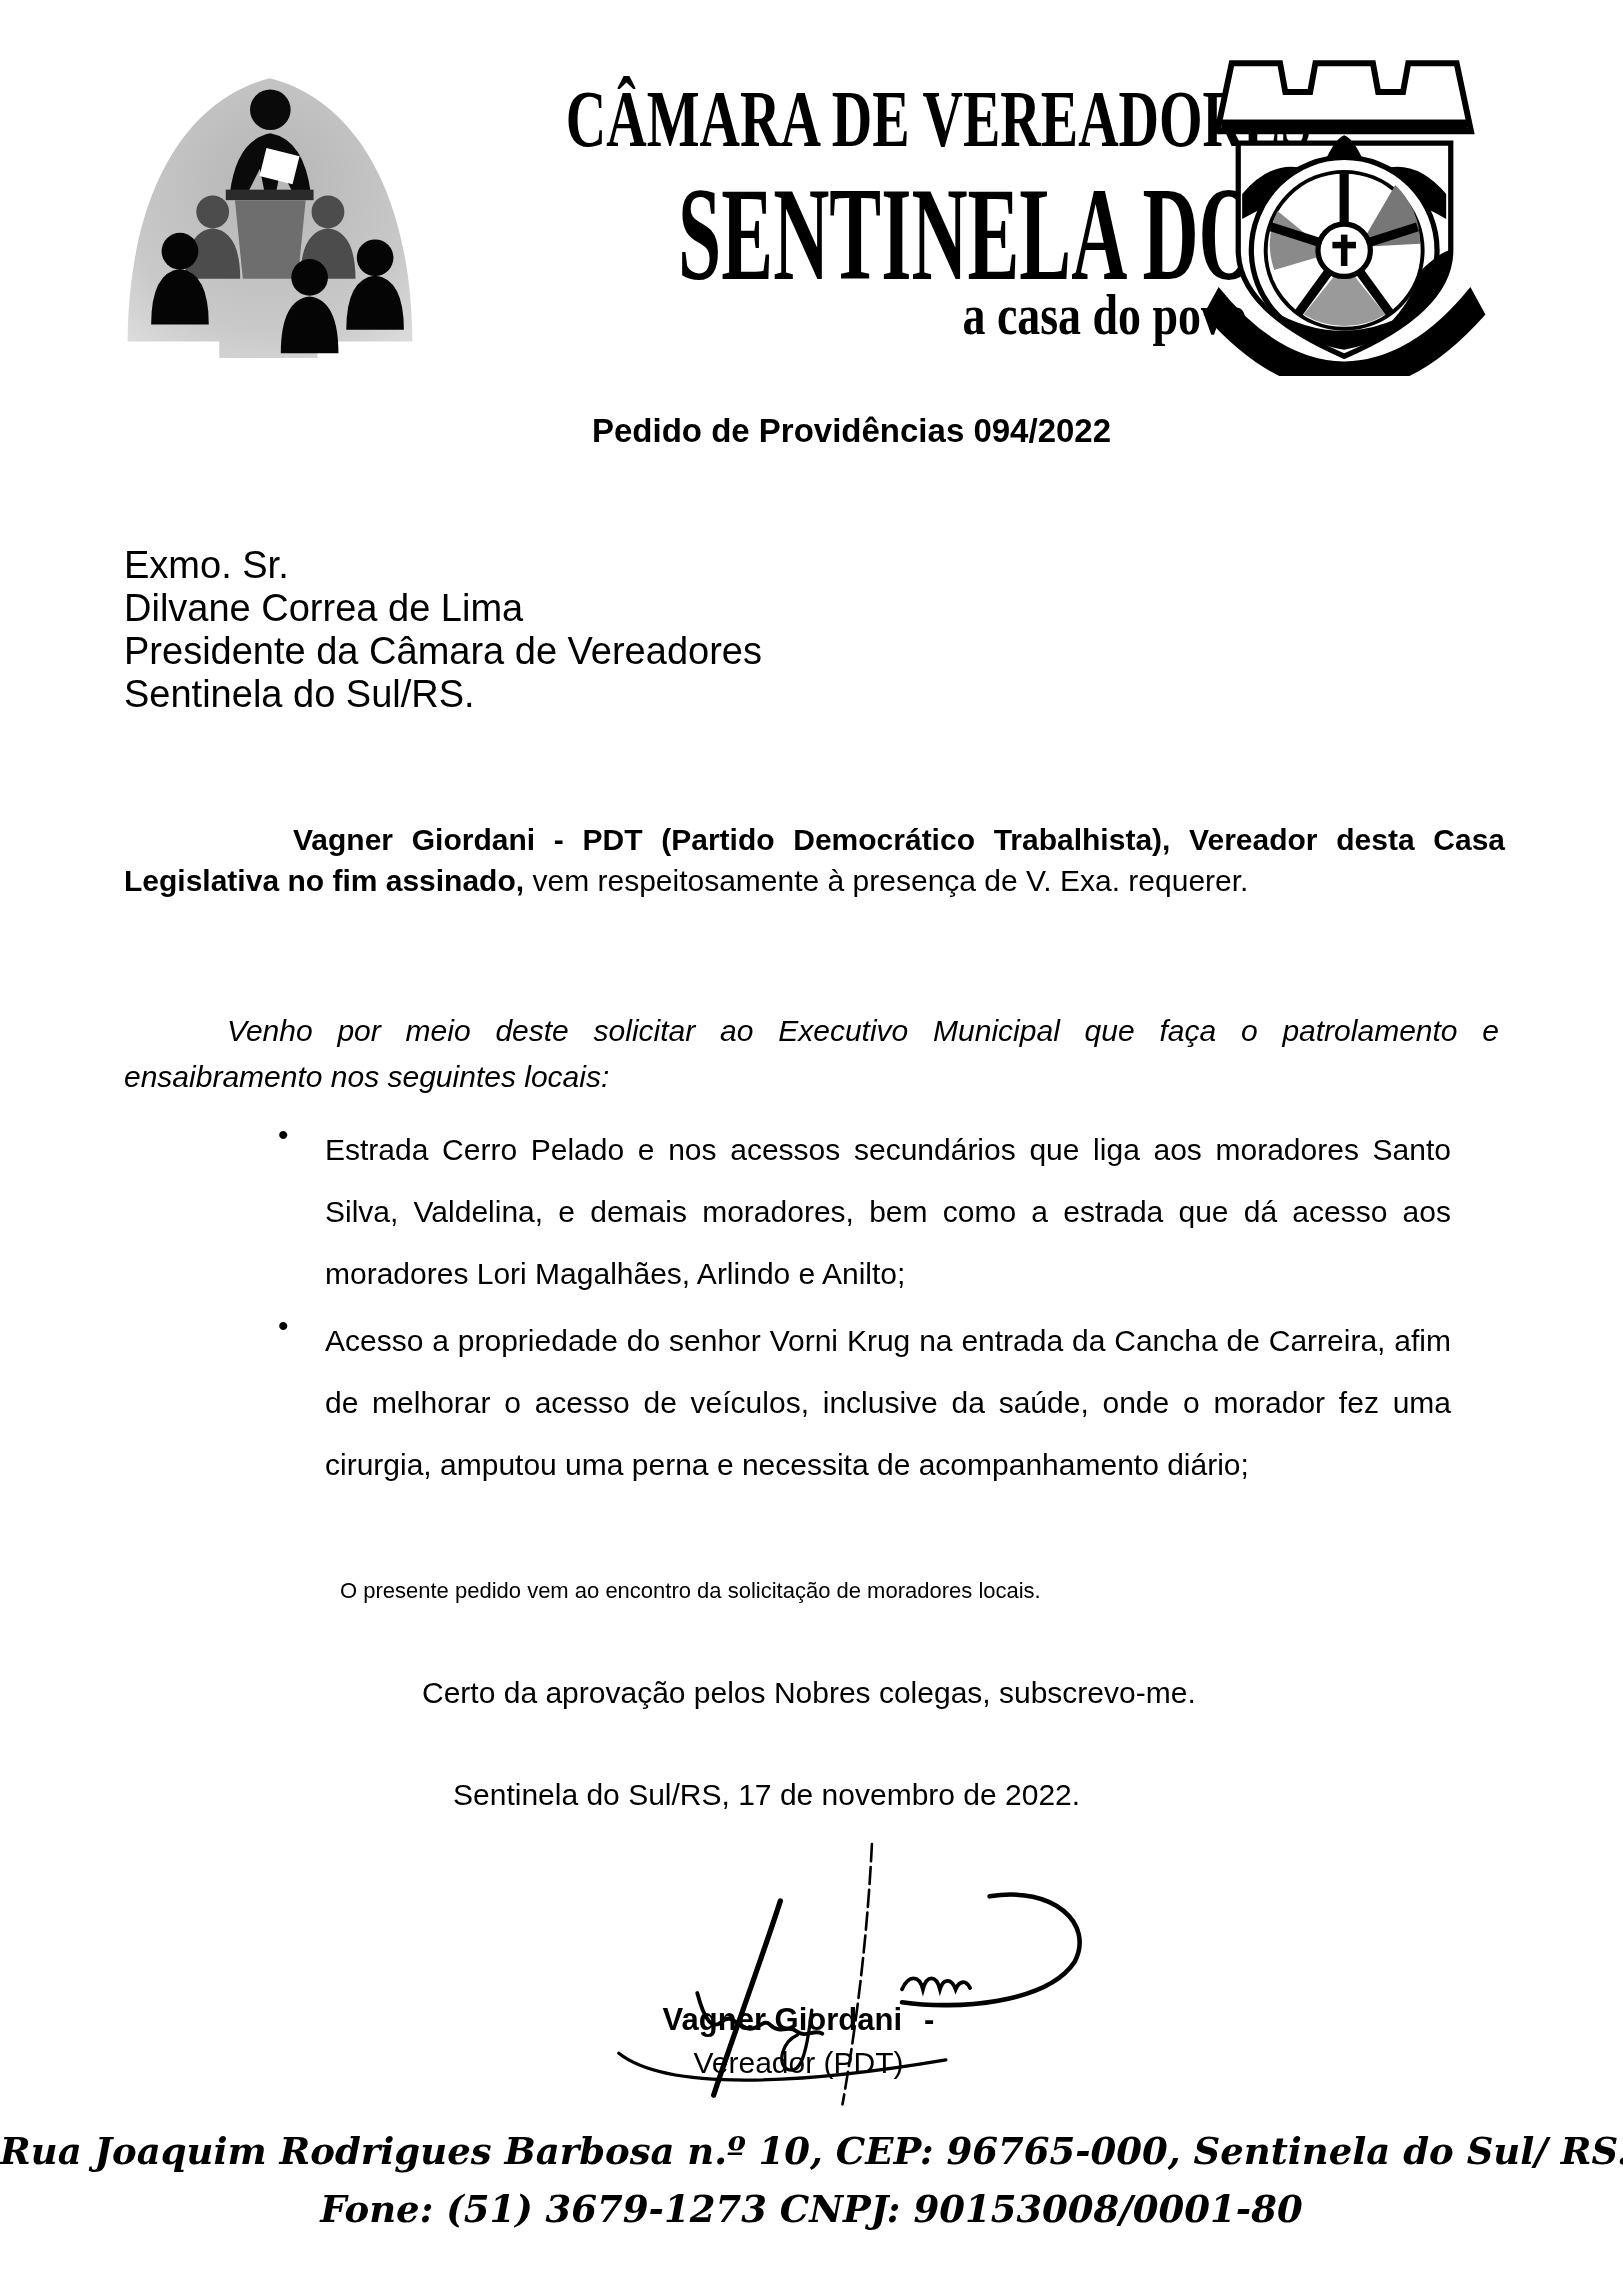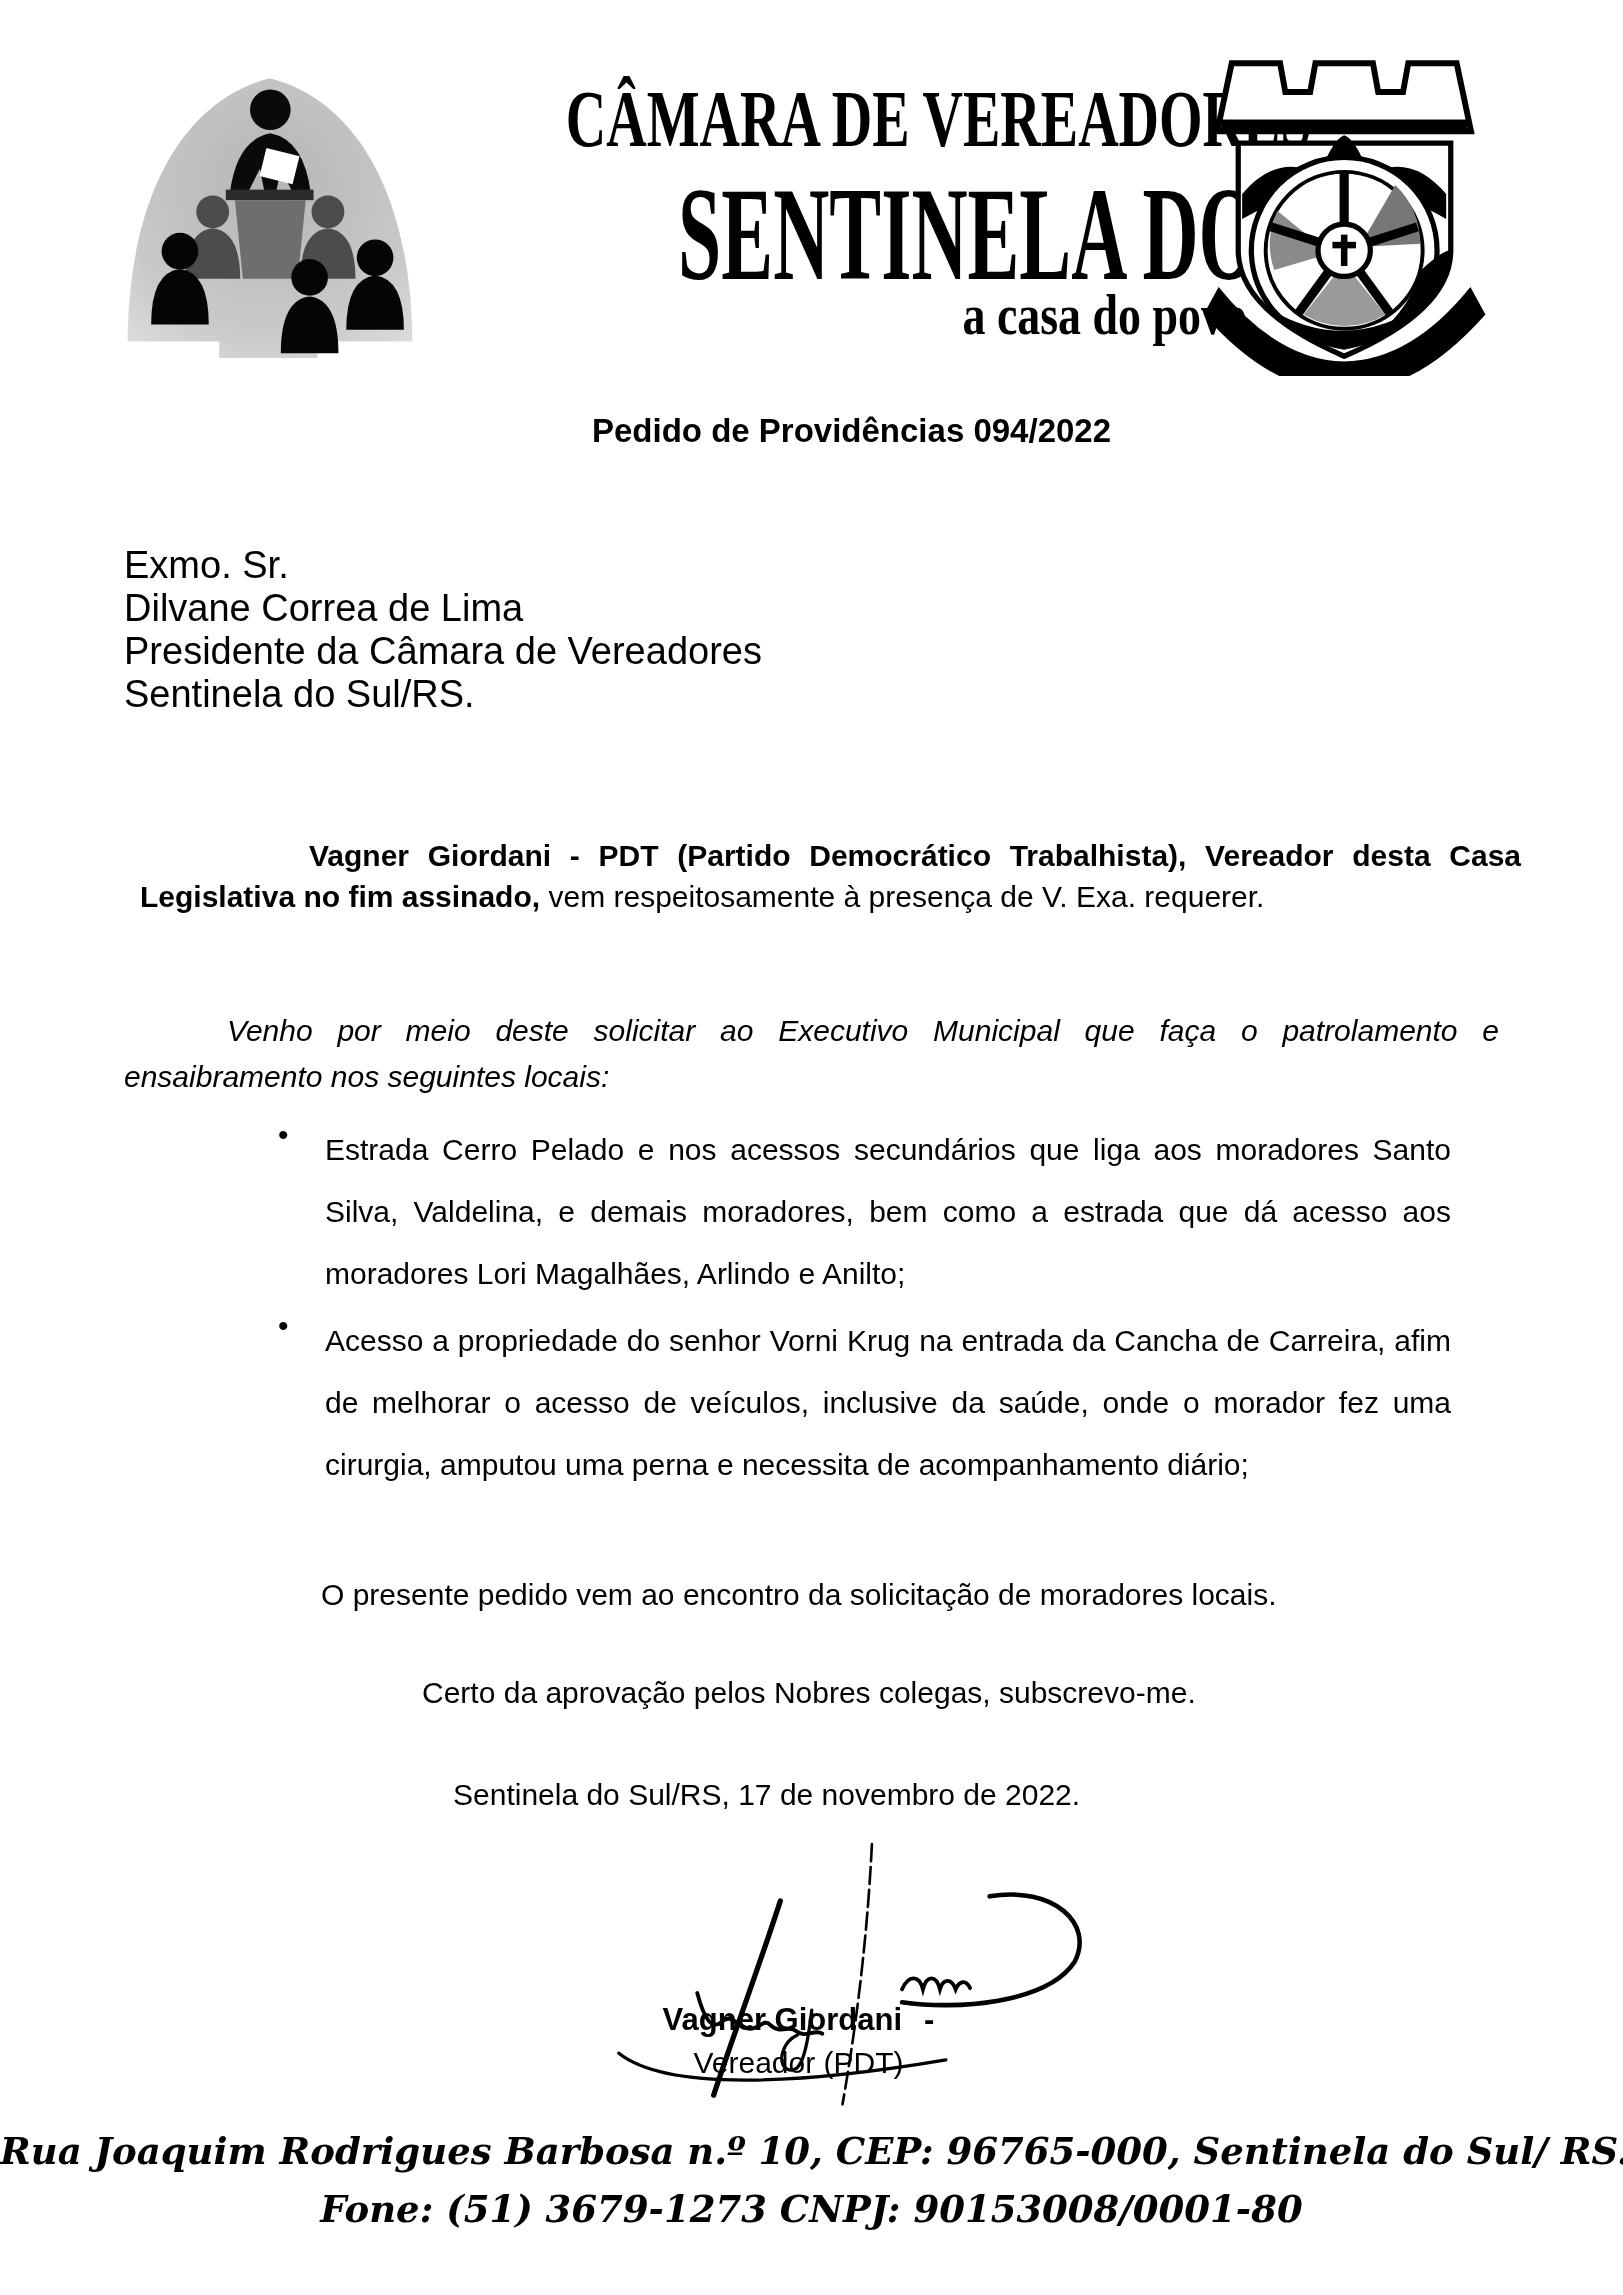--- a/index.html
+++ b/index.html
@@ -28,21 +28,21 @@
   
   .doc-title{left:0;top:412px;width:1623px;text-align:center;font-weight:bold;font-size:33px;padding-left:40px;}
   .addressee{left:124px;top:544px;font-size:38px;line-height:43px;}
   .para{font-size:30px;text-align:justify;}
   .intro{left:124px;top:819px;width:1381px;line-height:41px;text-indent:169px;}
   .request{left:124px;top:1008px;width:1375px;line-height:46px;text-indent:103px;}
   .bullets{left:278px;top:1119px;width:1185px;}
   .bullet-item{position:relative;padding-left:47px;margin:0 0 5.2px 0;}
   .bullet-dot{position:absolute;left:0;top:-1.3px;font-size:30px;}
   .bullet-text{display:block;width:1126px;font-size:30px;line-height:62px;text-align:justify;}
-  .closing1{left:321px;top:1578px;font-size:30px;}
+  .closing1{left:340px;top:1578px;font-size:22px;}
   .closing2{left:422px;top:1676px;font-size:30px;}
   .dateline{left:453px;top:1778px;font-size:30px;}
   .sig-name{left:0;top:2002px;width:1597px;text-align:center;font-size:31px;font-weight:bold;}
   .sig-mark{display:inline-block;margin-left:22px;font-weight:bold;}
   .sig-role{left:0;top:2046px;width:1597px;text-align:center;font-size:30px;}
   .sig-scribble{left:589px;top:1793px;z-index:3;pointer-events:none;}
   
   .footer-line{
     left:0;width:1623px;text-align:center;
     font-family:"DejaVu Serif", serif;font-style:italic;font-weight:bold;
@@ -137,21 +137,21 @@
 
   <div class="abs doc-title">Pedido de Providências 094/2022</div>
 
   <div class="abs addressee">
     <div>Exmo. Sr.</div>
     <div>Dilvane Correa de Lima</div>
     <div>Presidente da Câmara de Vereadores</div>
     <div>Sentinela do Sul/RS.</div>
   </div>
 
-  <p class="abs para intro" style="margin:16px;">
+  <p class="abs para intro" style="margin:0;">
     <strong>Vagner Giordani - PDT (Partido Democrático Trabalhista), Vereador desta Casa Legislativa no fim assinado,</strong><span> vem respeitosamente à presença de V. Exa. requerer.</span>
   </p>
 
   <p class="abs para request" style="margin:0;font-style:italic;">Venho por meio deste solicitar ao Executivo Municipal que faça o patrolamento e ensaibramento nos seguintes locais:</p>
 
   <div class="abs bullets">
     <div class="bullet-item">
       <span class="bullet-dot">•</span>
       <span class="bullet-text">Estrada Cerro Pelado e nos acessos secundários que liga aos moradores Santo Silva, Valdelina, e demais moradores, bem como a estrada que dá acesso aos moradores Lori Magalhães, Arlindo e Anilto;</span>
     </div>

